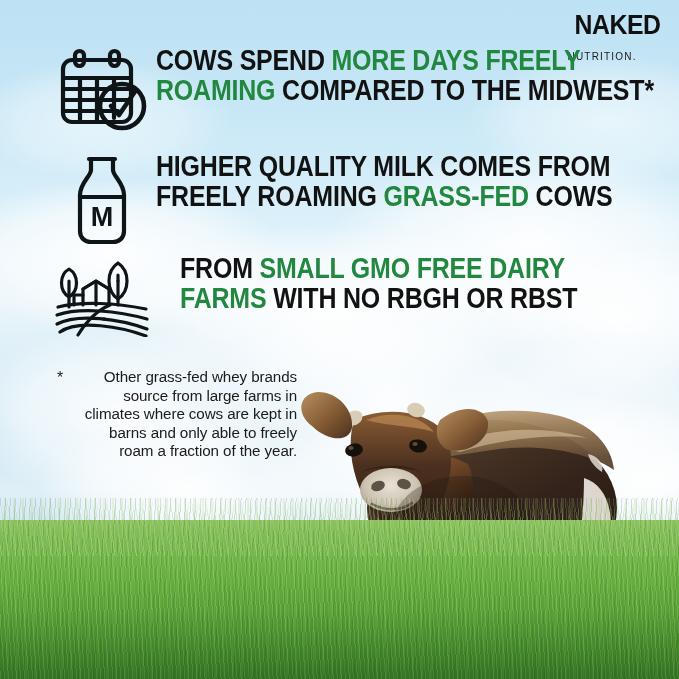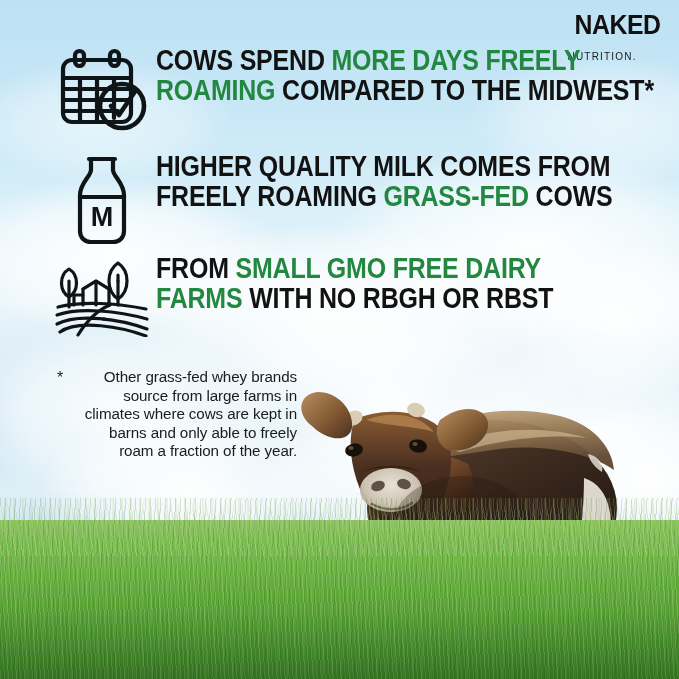--- a/index.html
+++ b/index.html
@@ -161,21 +161,21 @@
     white-space:nowrap;
     text-transform:uppercase;
   }
   .row-text .ln{display:block;}
   .hl{color:#22873f;}
 
   #row1{left:48px; top:46px;}
   #row1 .row-icon{height:92px;}
   #row2{left:48px; top:152px;}
   #row2 .row-icon{height:96px;}
-  #row3{left:48px; top:254px;}
+  #row3{left:48px; top:254px;gap:24px;}
   #row3 .row-icon{height:86px;}
 
   
   .footnote{
     position:absolute; left:57px; top:368px; width:240px;
     font-family:"Liberation Sans", sans-serif;
     font-size:15.2px;
     line-height:1.22;
     color:#1b1b1b;
     letter-spacing:-0.1px;

